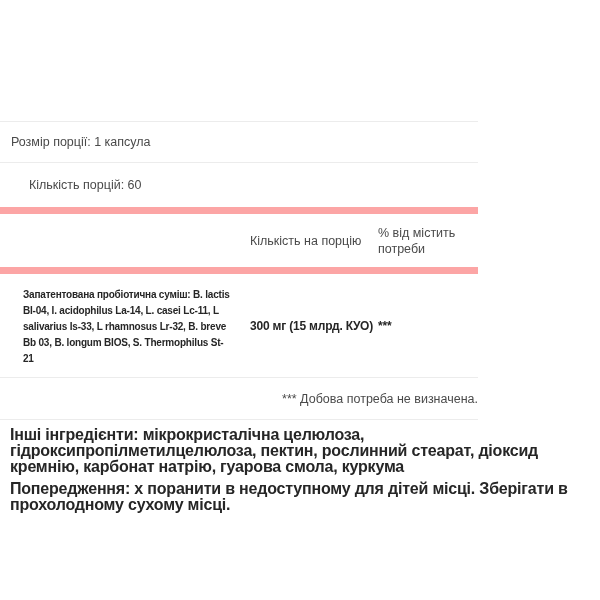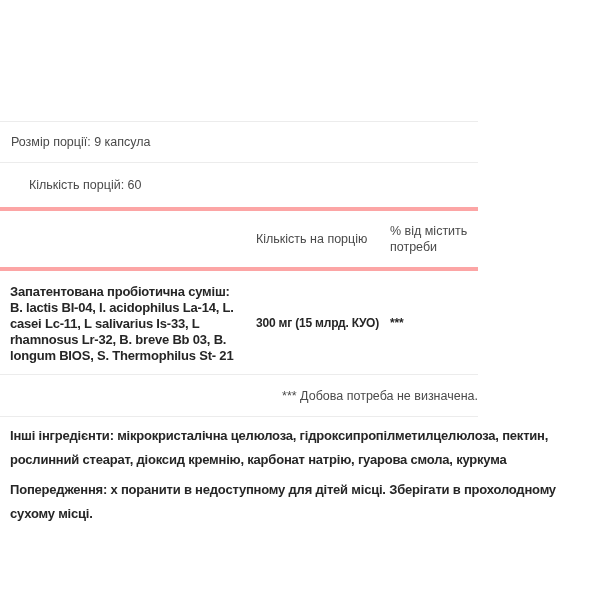--- a/index.html
+++ b/index.html
@@ -23,73 +23,72 @@
     align-items: center;
   }
   .facts-row.last { border-bottom: 1px solid #ececec; }
 
   .r-serving   { height: 41px; padding-left: 11px; }
   .r-servings  { height: 45px; padding-left: 29px; }
 
   .grid-row {
     display: grid;
     grid-template-columns: 250px 128px 99px;
-    border-top: 4px solid #fca5a5;
-    gap: 6px;
+    border-top: 7px solid #fca5a5;
   }
   .r-header { min-height: 60px; }
   .r-header .cell { display: flex; align-items: center; }
   .r-main { min-height: 87px; }
 
   .reg-text {
     font-size: 12.5px;
     color: #4a4a4a;
     line-height: 16px;
   }
   .hdr-dv { padding-right: 4px; }
 
   .bold-text {
     font-weight: bold;
     color: #262626;
     letter-spacing: -0.2px;
   }
   .cell-ingredient {
-    padding: 13px 14px 10px 10px;
-    font-size: 13px;
+    padding: 13px 14px 10px 23px;
+    font-size: 10px;
     line-height: 16px;
   }
   .cell-amount, .cell-dv {
     display: flex;
     align-items: center;
     font-size: 12px;
     white-space: nowrap;
   }
 
   .r-footnote { height: 43px; padding-left: 11px; justify-content: flex-end; }
 
   
   .notes {
     width: 586px;
     padding: 7px 0 0 10px;
   }
   .notes p {
-    font-size: 13px;
-    line-height: 24px;
+    font-size: 16px;
+    line-height: 16px;
     margin-bottom: 6px;
   }
 </style>
 </head>
 <body>
 
 <div class="sheet">
 
   <div class="facts">
 
     <div class="facts-row r-serving">
-      <span class="reg-text">Розмір порції: 9 капсула</span>
+      <span class="reg-text">Розмір порції: 1 капсула</span>
     </div>
 
     <div class="facts-row r-servings">
       <span class="reg-text">Кількість порцій: 60</span>
     </div>
 
     <div class="grid-row r-header">
       <div class="cell"></div>
       <div class="cell reg-text">Кількість на порцію</div>
       <div class="cell reg-text hdr-dv">% від містить потреби</div>

